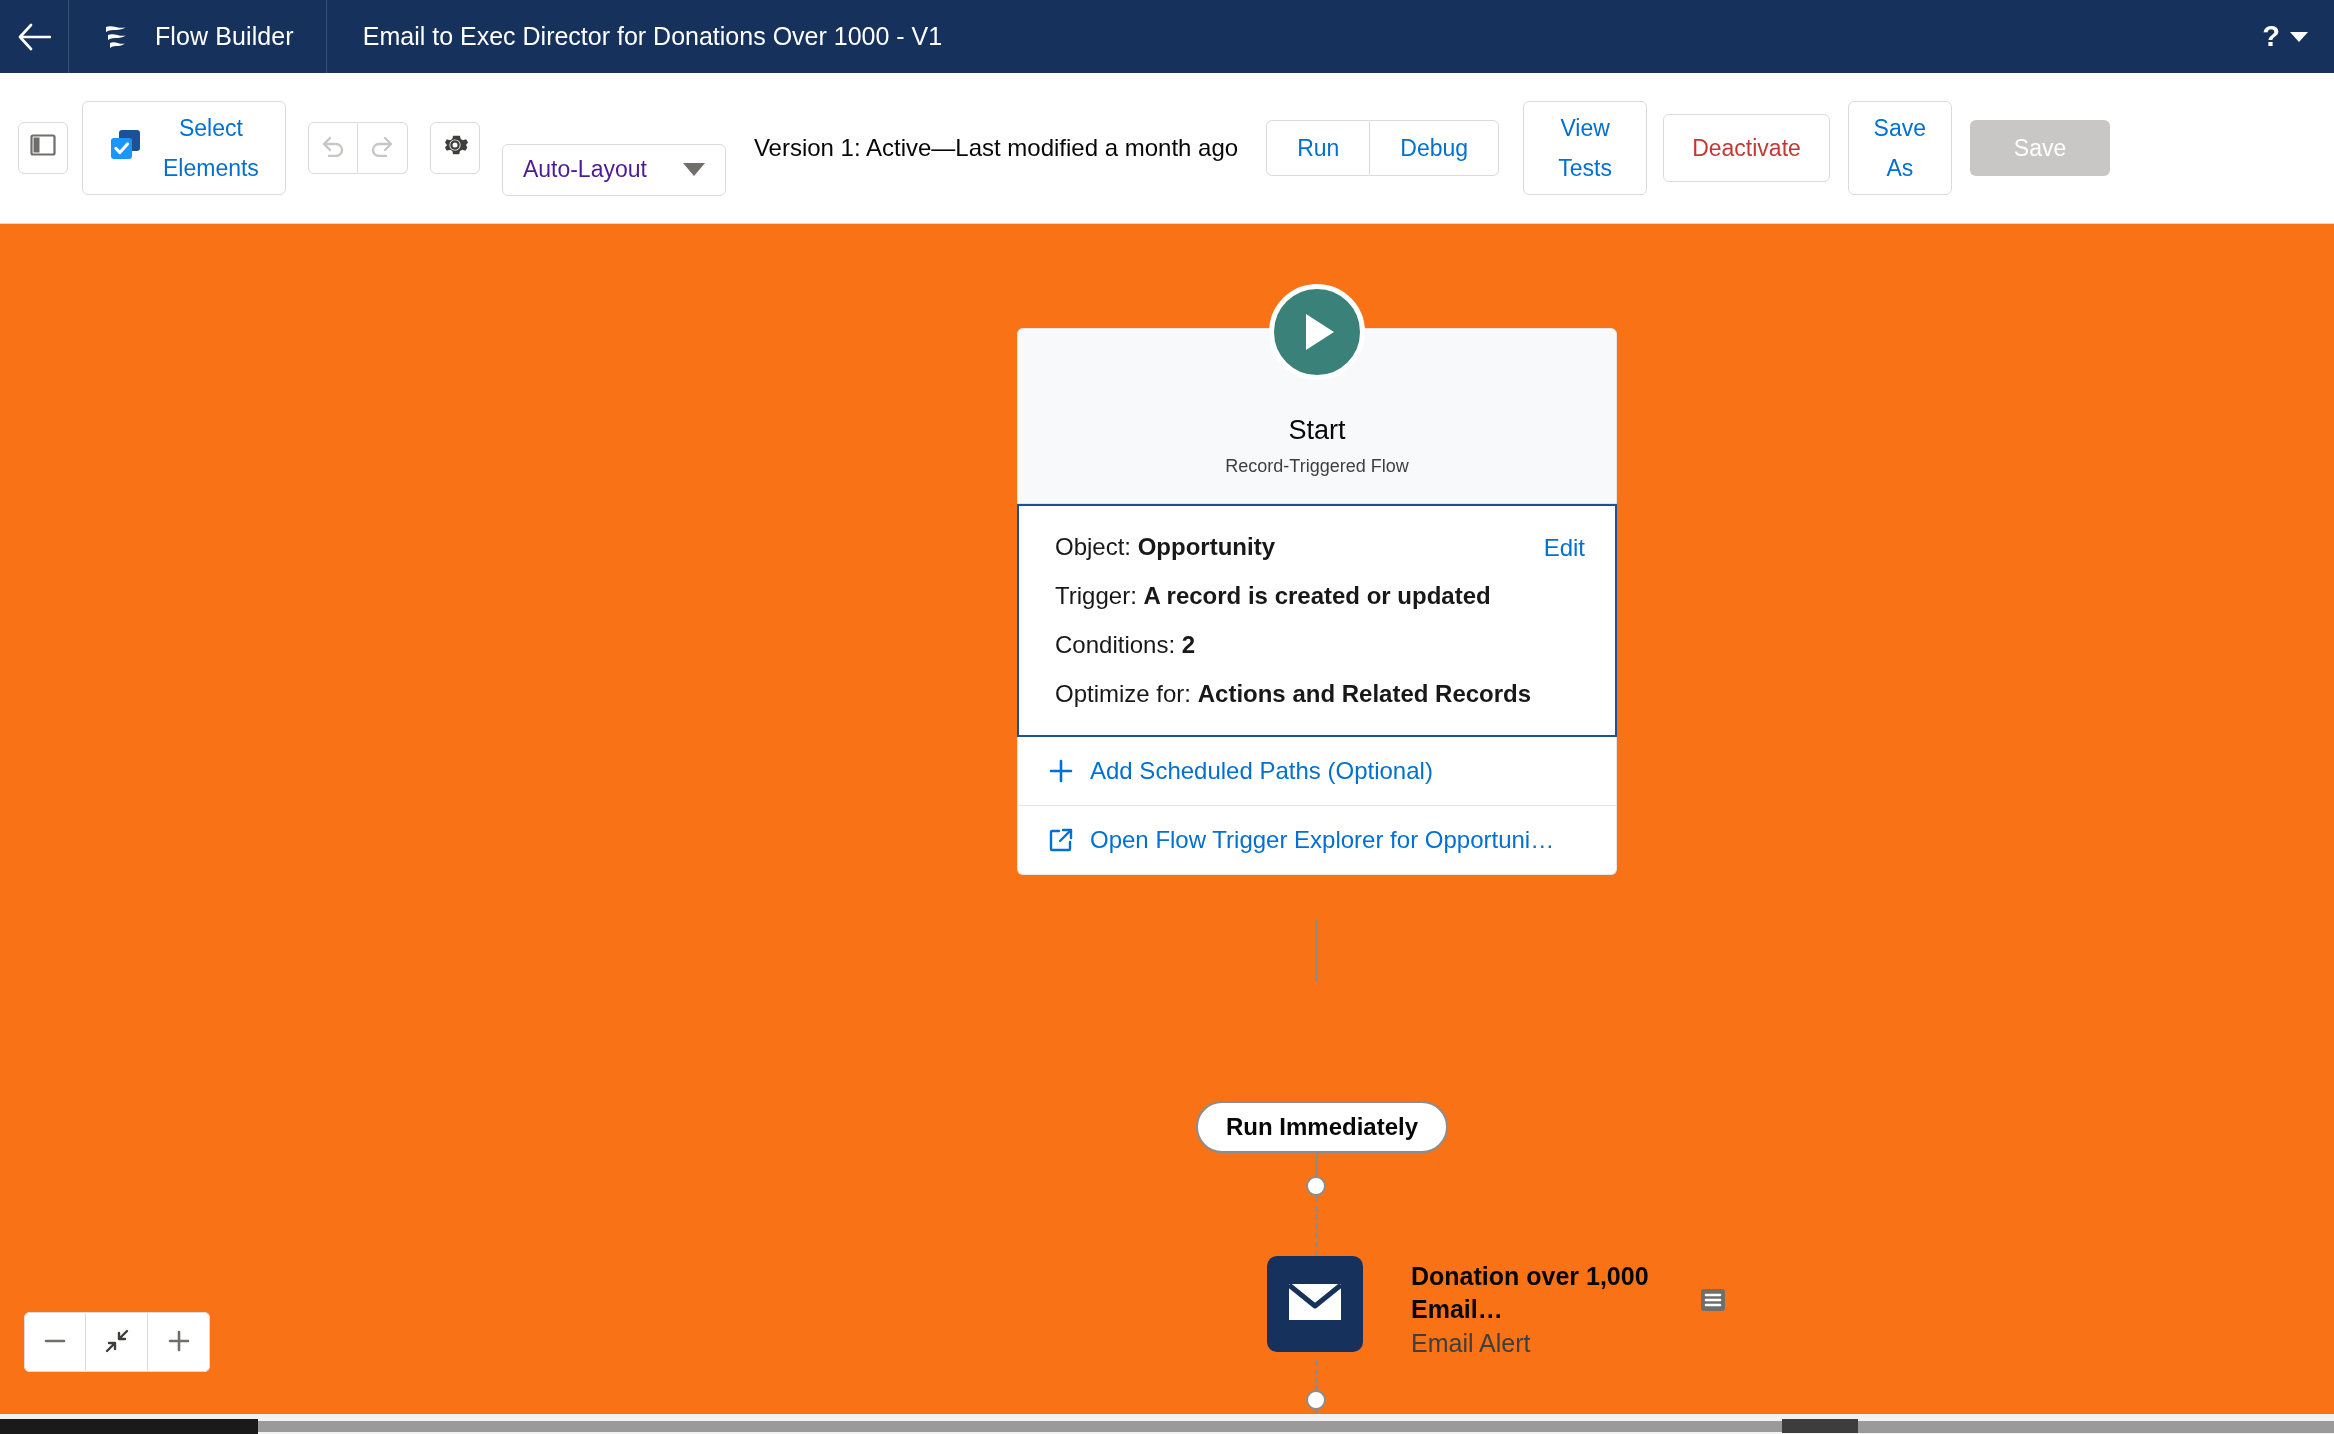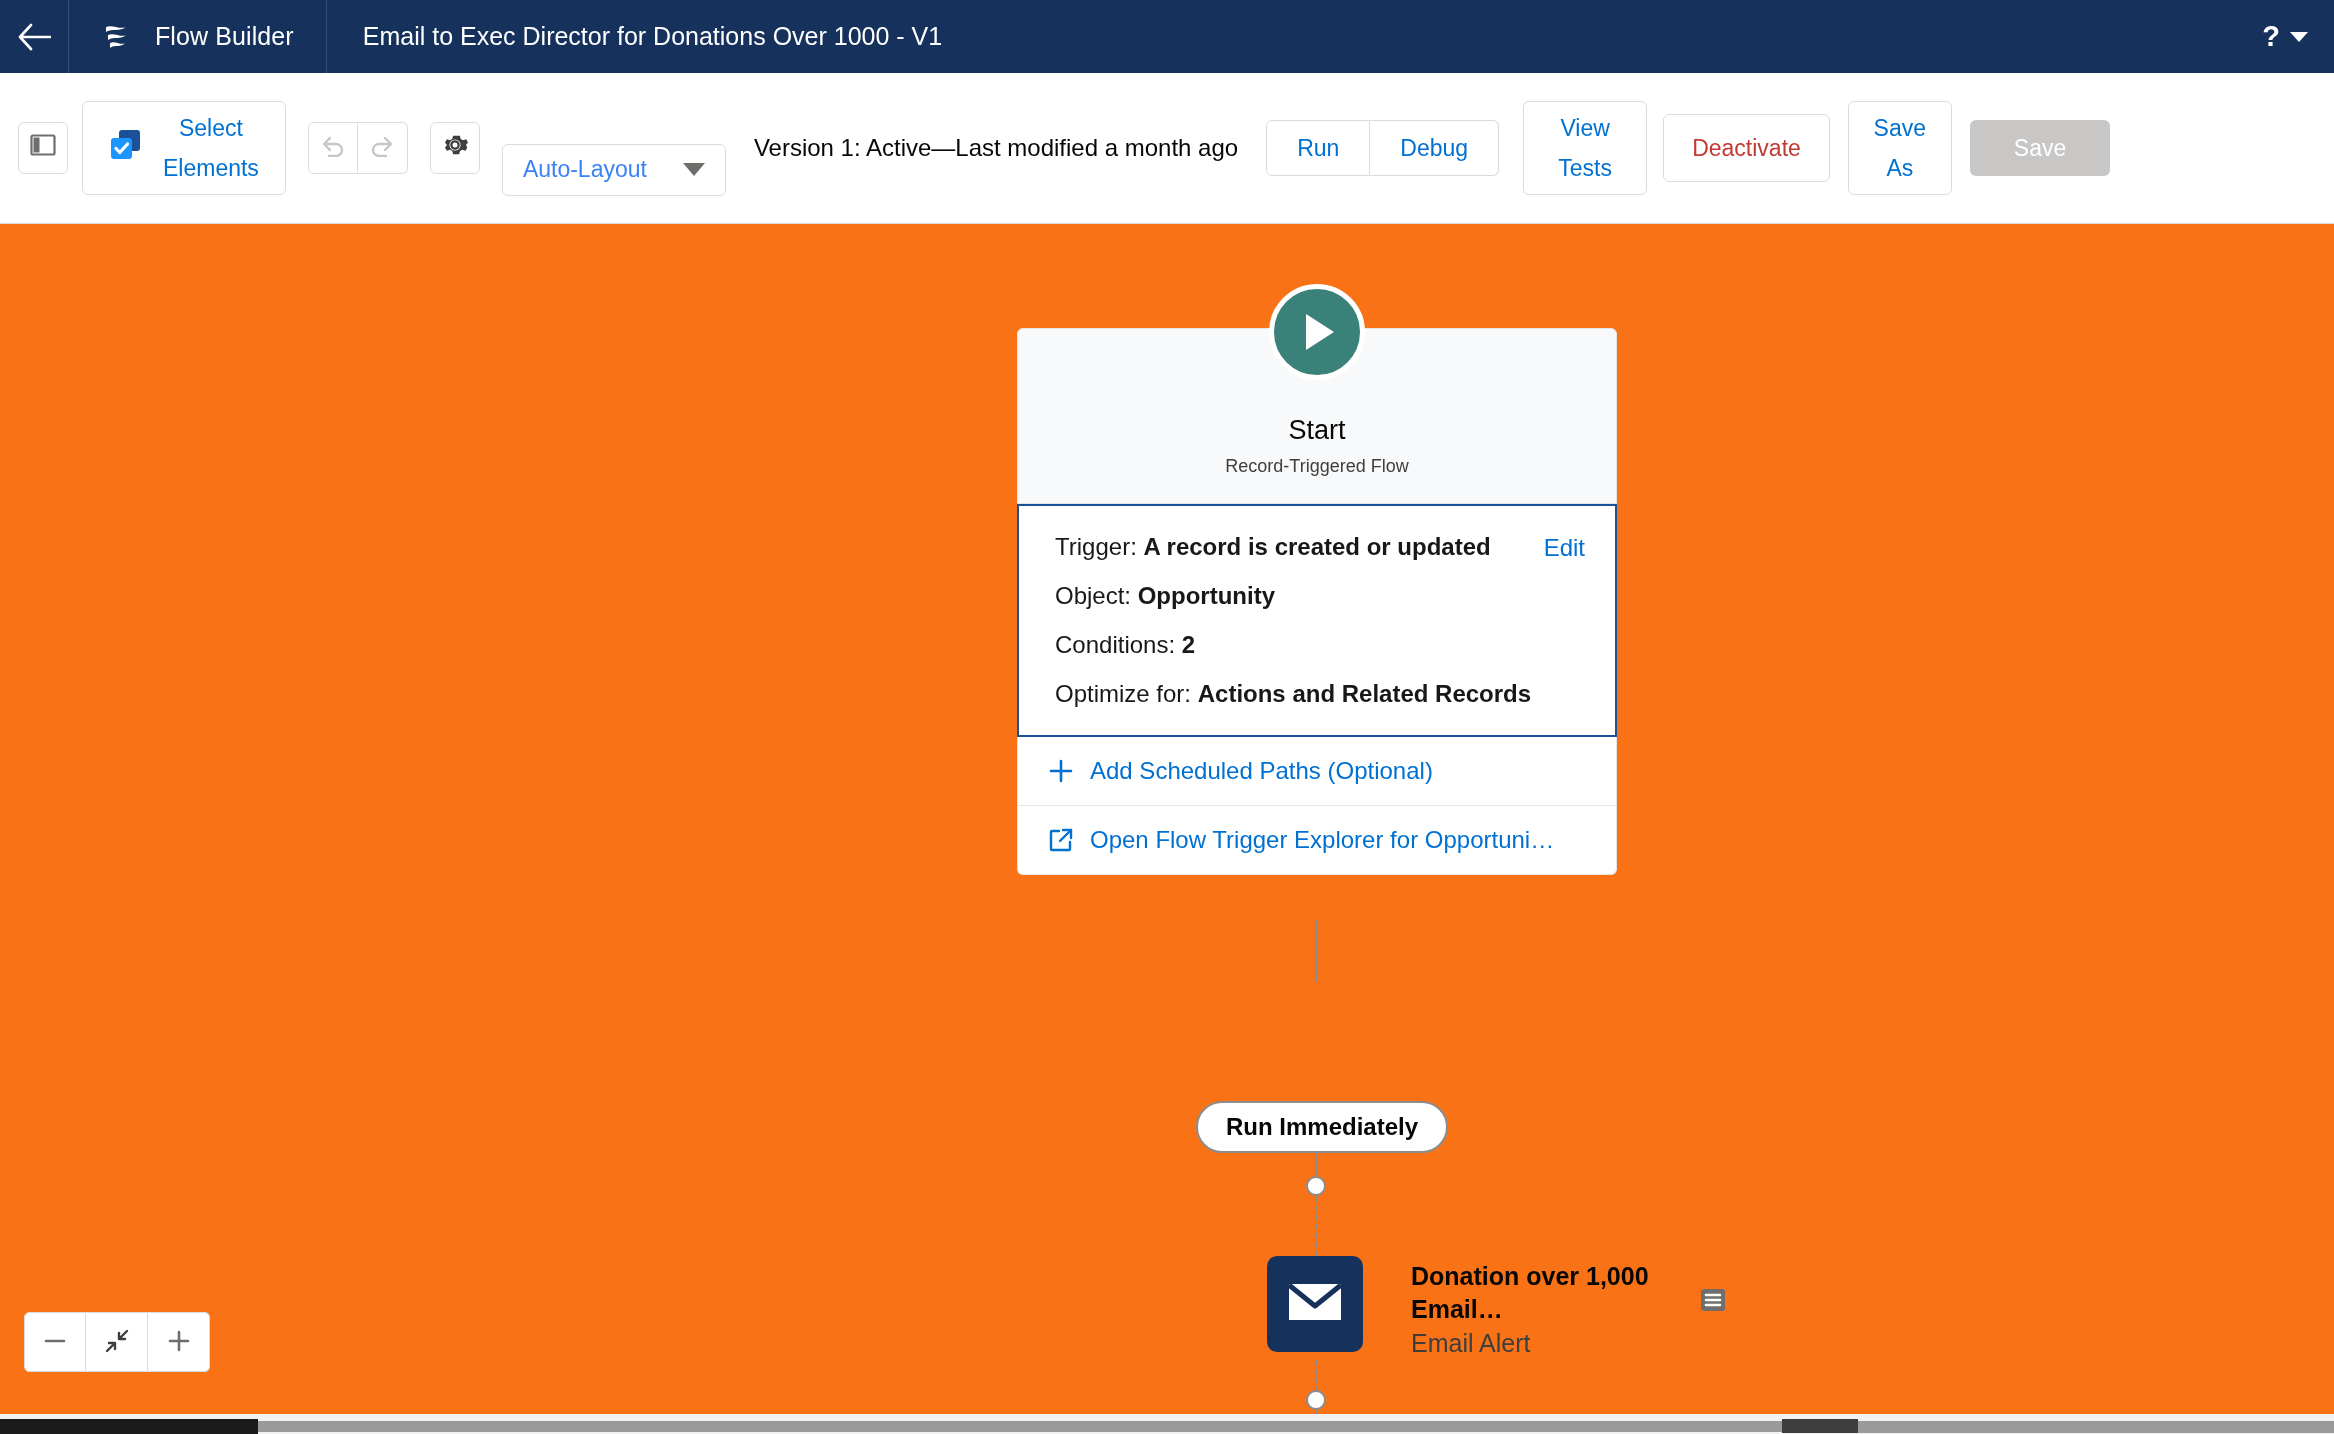--- a/index.html
+++ b/index.html
@@ -133,21 +133,21 @@
     border-left: none;
   }
   .gear-btn {
     width: 50px; height: 52px;
     margin-right: 22px;
   }
   .layout-select {
     height: 52px;
     padding: 0 20px;
     width: 224px;
-    color: #3b82f6;
+    color: #4c1d95;
     justify-content: space-between;
     margin-right: 28px;
     margin-top: 43px;
   }
   .layout-caret {
     width: 0; height: 0;
     border-left: 11px solid transparent;
     border-right: 11px solid transparent;
     border-top: 13px solid #706e6b;
   }
@@ -561,27 +561,27 @@
 
     <div class="start-card">
       <div class="start-title">Start</div>
       <div class="start-sub">Record-Triggered Flow</div>
     </div>
 
     <div class="trigger-panel">
       <span class="trigger-edit">Edit</span>
 
       <div class="trigger-row">
+        <span>Object:</span>
+        <b>Opportunity</b>
+      </div>
+
+      <div class="trigger-row">
         <span>Trigger:</span>
         <b>A record is created or updated</b>
-      </div>
-
-      <div class="trigger-row">
-        <span>Object:</span>
-        <b>Opportunity</b>
       </div>
 
       <div class="trigger-row">
         <span>Conditions:</span>
         <b>2</b>
       </div>
 
       <div class="trigger-row">
         <span>Optimize for:</span>
         <b>Actions and Related Records</b>

